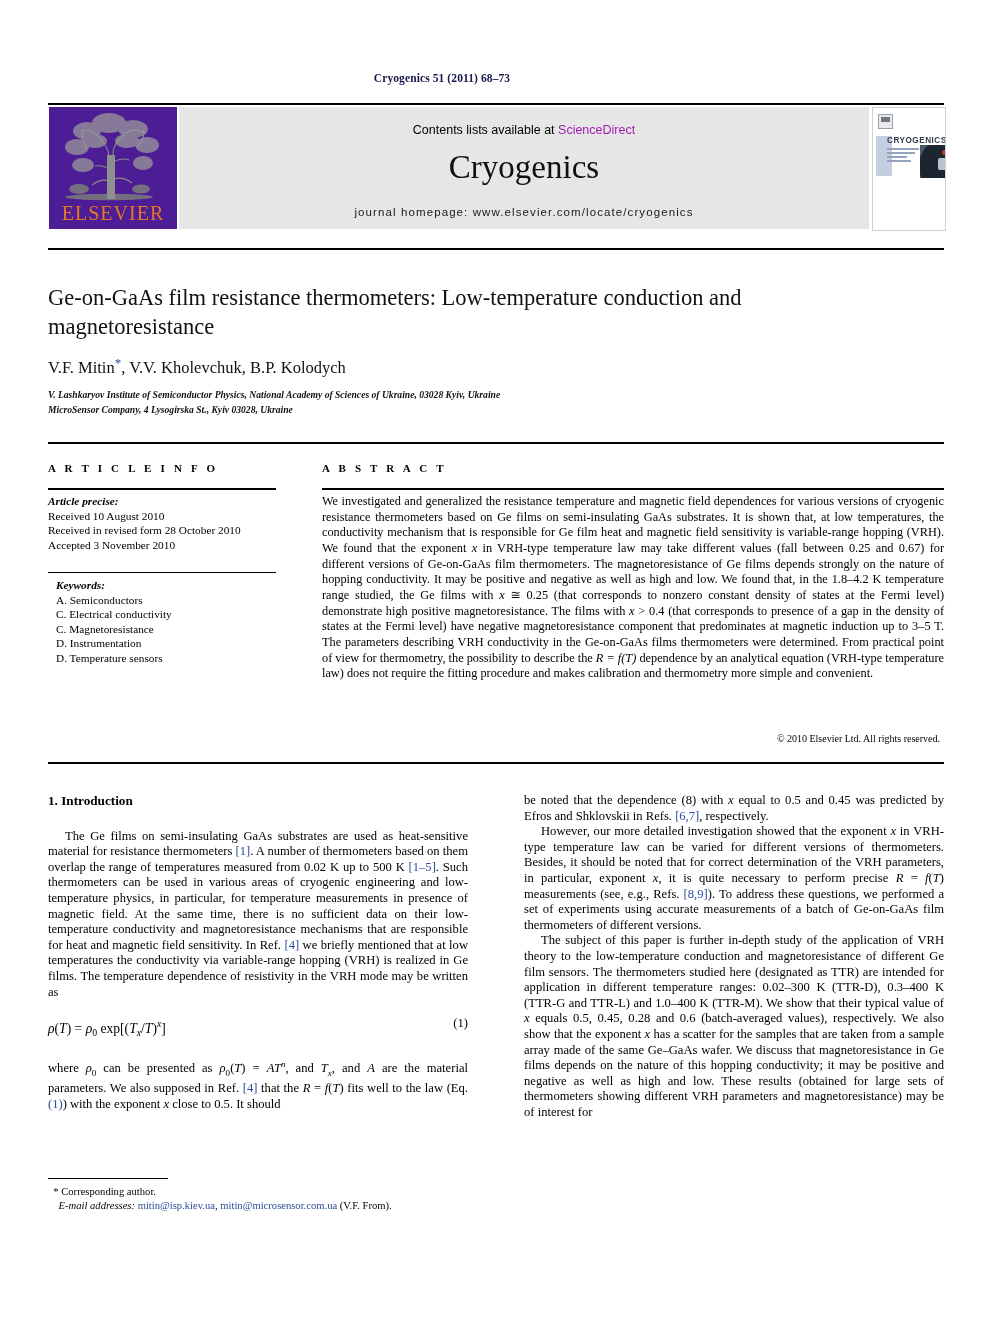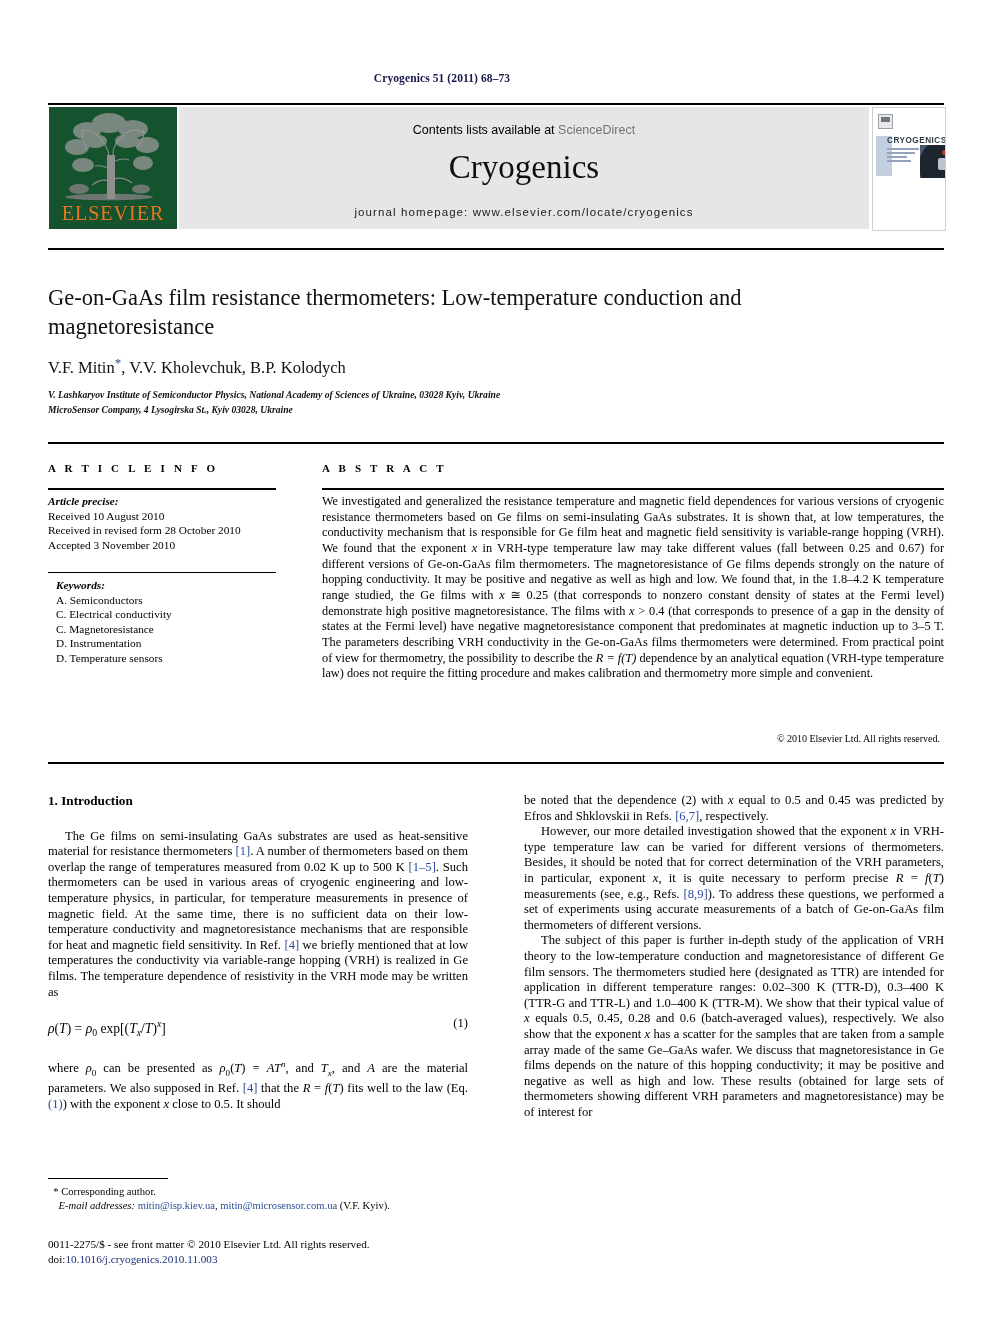--- a/index.html
+++ b/index.html
@@ -47,21 +47,21 @@
     left: 0; top: 0;
     width: 896px;
     height: 2px;
     background: #000;
   }
   .logo-box {
     position: absolute;
     left: 1px; top: 4px;
     width: 128px;
     height: 122px;
-    background: #14532d;
+    background: #4c1d95;
     overflow: hidden;
   }
   .tree-svg { position: absolute; left: 8px; top: 2px; }
   .elsevier-word {
     position: absolute;
     left: 0; top: 95px;
     width: 128px;
     text-align: center;
     font-family: "Liberation Serif", serif;
     font-size: 20px;
@@ -78,21 +78,21 @@
   .contents-line {
     position: absolute;
     left: 0; top: 16px;
     width: 690px;
     text-align: center;
     font-family: "Liberation Sans", sans-serif;
     font-size: 12.5px;
     color: #000;
   }
   .contents-line .sd {
-    color: #737373;
+    color: #a21caf;
   }
   .journal-name {
     position: absolute;
     left: 0; top: 42px;
     width: 690px;
     text-align: center;
     font-family: "Liberation Serif", serif;
     font-size: 33px;
     color: #101010;
     letter-spacing: 0px;
@@ -485,38 +485,34 @@
 
     <div class="eqn">
       <i class="v">ρ</i>(<i class="v">T</i>) = <i class="v">ρ</i><sub class="s">0</sub> exp[(<i class="v">T</i><sub class="s"><i class="v">x</i></sub>/<i class="v">T</i>)<sup class="s"><i class="v">x</i></sup>]
       <span class="num">(1)</span>
     </div>
 
     <p class="noind"><span>where </span><i class="v">ρ</i><sub class="s">0</sub><span> can be presented as </span><i class="v">ρ</i><sub class="s">0</sub>(<i class="v">T</i>) = <i class="v">AT</i><sup class="s"><i class="v">n</i></sup><span>, and </span><i class="v">T</i><sub class="s"><i class="v">x</i></sub><span>, and </span><i class="v">A</i><span> are the material parameters. We also supposed in Ref. </span><span class="ref">[4]</span><span> that the </span><i class="v">R</i> = <i class="v">f</i>(<i class="v">T</i>)<span> fits well to the law (Eq. </span><span class="ref">(1)</span><span>) with the exponent </span><i class="v">x</i><span> close to 0.5. It should</span></p>
   </div>
 
   <div class="col col-right">
-    <p class="noind"><span>be noted that the dependence (2) with </span><i class="v">x</i><span> equal to 0.5 and 0.45 was predicted by Efros and Shklovskii in Refs. </span><span class="ref">[6,7]</span><span>, respectively.</span></p>
+    <p class="noind"><span>be noted that the dependence (8) with </span><i class="v">x</i><span> equal to 0.5 and 0.45 was predicted by Efros and Shklovskii in Refs. </span><span class="ref">[6,7]</span><span>, respectively.</span></p>
 
     <p><span>However, our more detailed investigation showed that the exponent </span><i class="v">x</i><span> in VRH-type temperature law can be varied for different versions of thermometers. Besides, it should be noted that for correct determination of the VRH parameters, in particular, exponent </span><i class="v">x</i><span>, it is quite necessary to perform precise </span><i class="v">R</i> = <i class="v">f</i>(<i class="v">T</i>)<span> measurements (see, e.g., Refs. </span><span class="ref">[8,9]</span><span>). To address these questions, we performed a set of experiments using accurate measurements of a batch of Ge-on-GaAs film thermometers of different versions.</span></p>
 
     <p><span>The subject of this paper is further in-depth study of the application of VRH theory to the low-temperature conduction and magnetoresistance of different Ge film sensors. The thermometers studied here (designated as TTR) are intended for application in different temperature ranges: 0.02–300 K (TTR-D), 0.3–400 K (TTR-G and TTR-L) and 1.0–400 K (TTR-M). We show that their typical value of </span><i class="v">x</i><span> equals 0.5, 0.45, 0.28 and 0.6 (batch-averaged values), respectively. We also show that the exponent </span><i class="v">x</i><span> has a scatter for the samples that are taken from a sample array made of the same Ge–GaAs wafer. We discuss that magnetoresistance in Ge films depends on the nature of this hopping conductivity; it may be positive and negative as well as high and low. These results (obtained for large sets of thermometers showing different VRH parameters and magnetoresistance) may be of interest for</span></p>
   </div>
 
   <div class="foot-rule"></div>
   <div class="footnote">
     <div>
       &nbsp;&nbsp;<span>*</span>
       <span>Corresponding author.</span>
     </div>
     <div>
       &nbsp;&nbsp;&nbsp;&nbsp;<span class="ital">E-mail addresses:</span>
       <span class="mail">mitin@isp.kiev.ua</span><span>, </span><span class="mail">mitin@microsensor.com.ua</span>
-      <span>(V.F. Kyiv).</span>
+      <span>(V.F. From).</span>
     </div>
   </div>
 
-  <div class="imprint">
-    <div>0011-2275/$ - see front matter © 2010 Elsevier Ltd. All rights reserved.</div>
-    <div><span>doi:</span><span class="doi-link">10.1016/j.cryogenics.2010.11.003</span></div>
-  </div>
 
 </div>
 
 </body></html>

